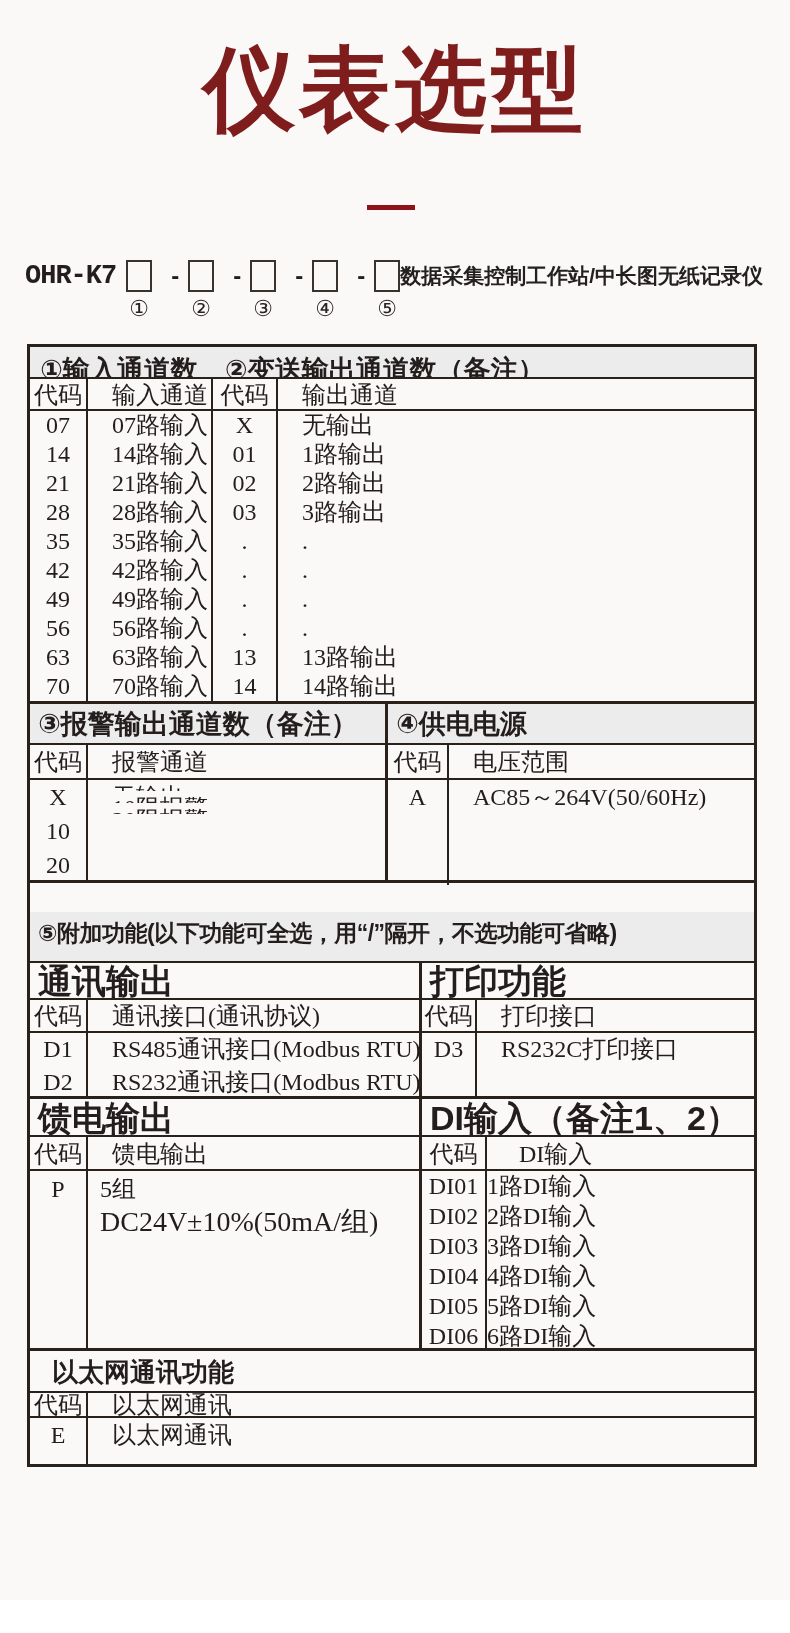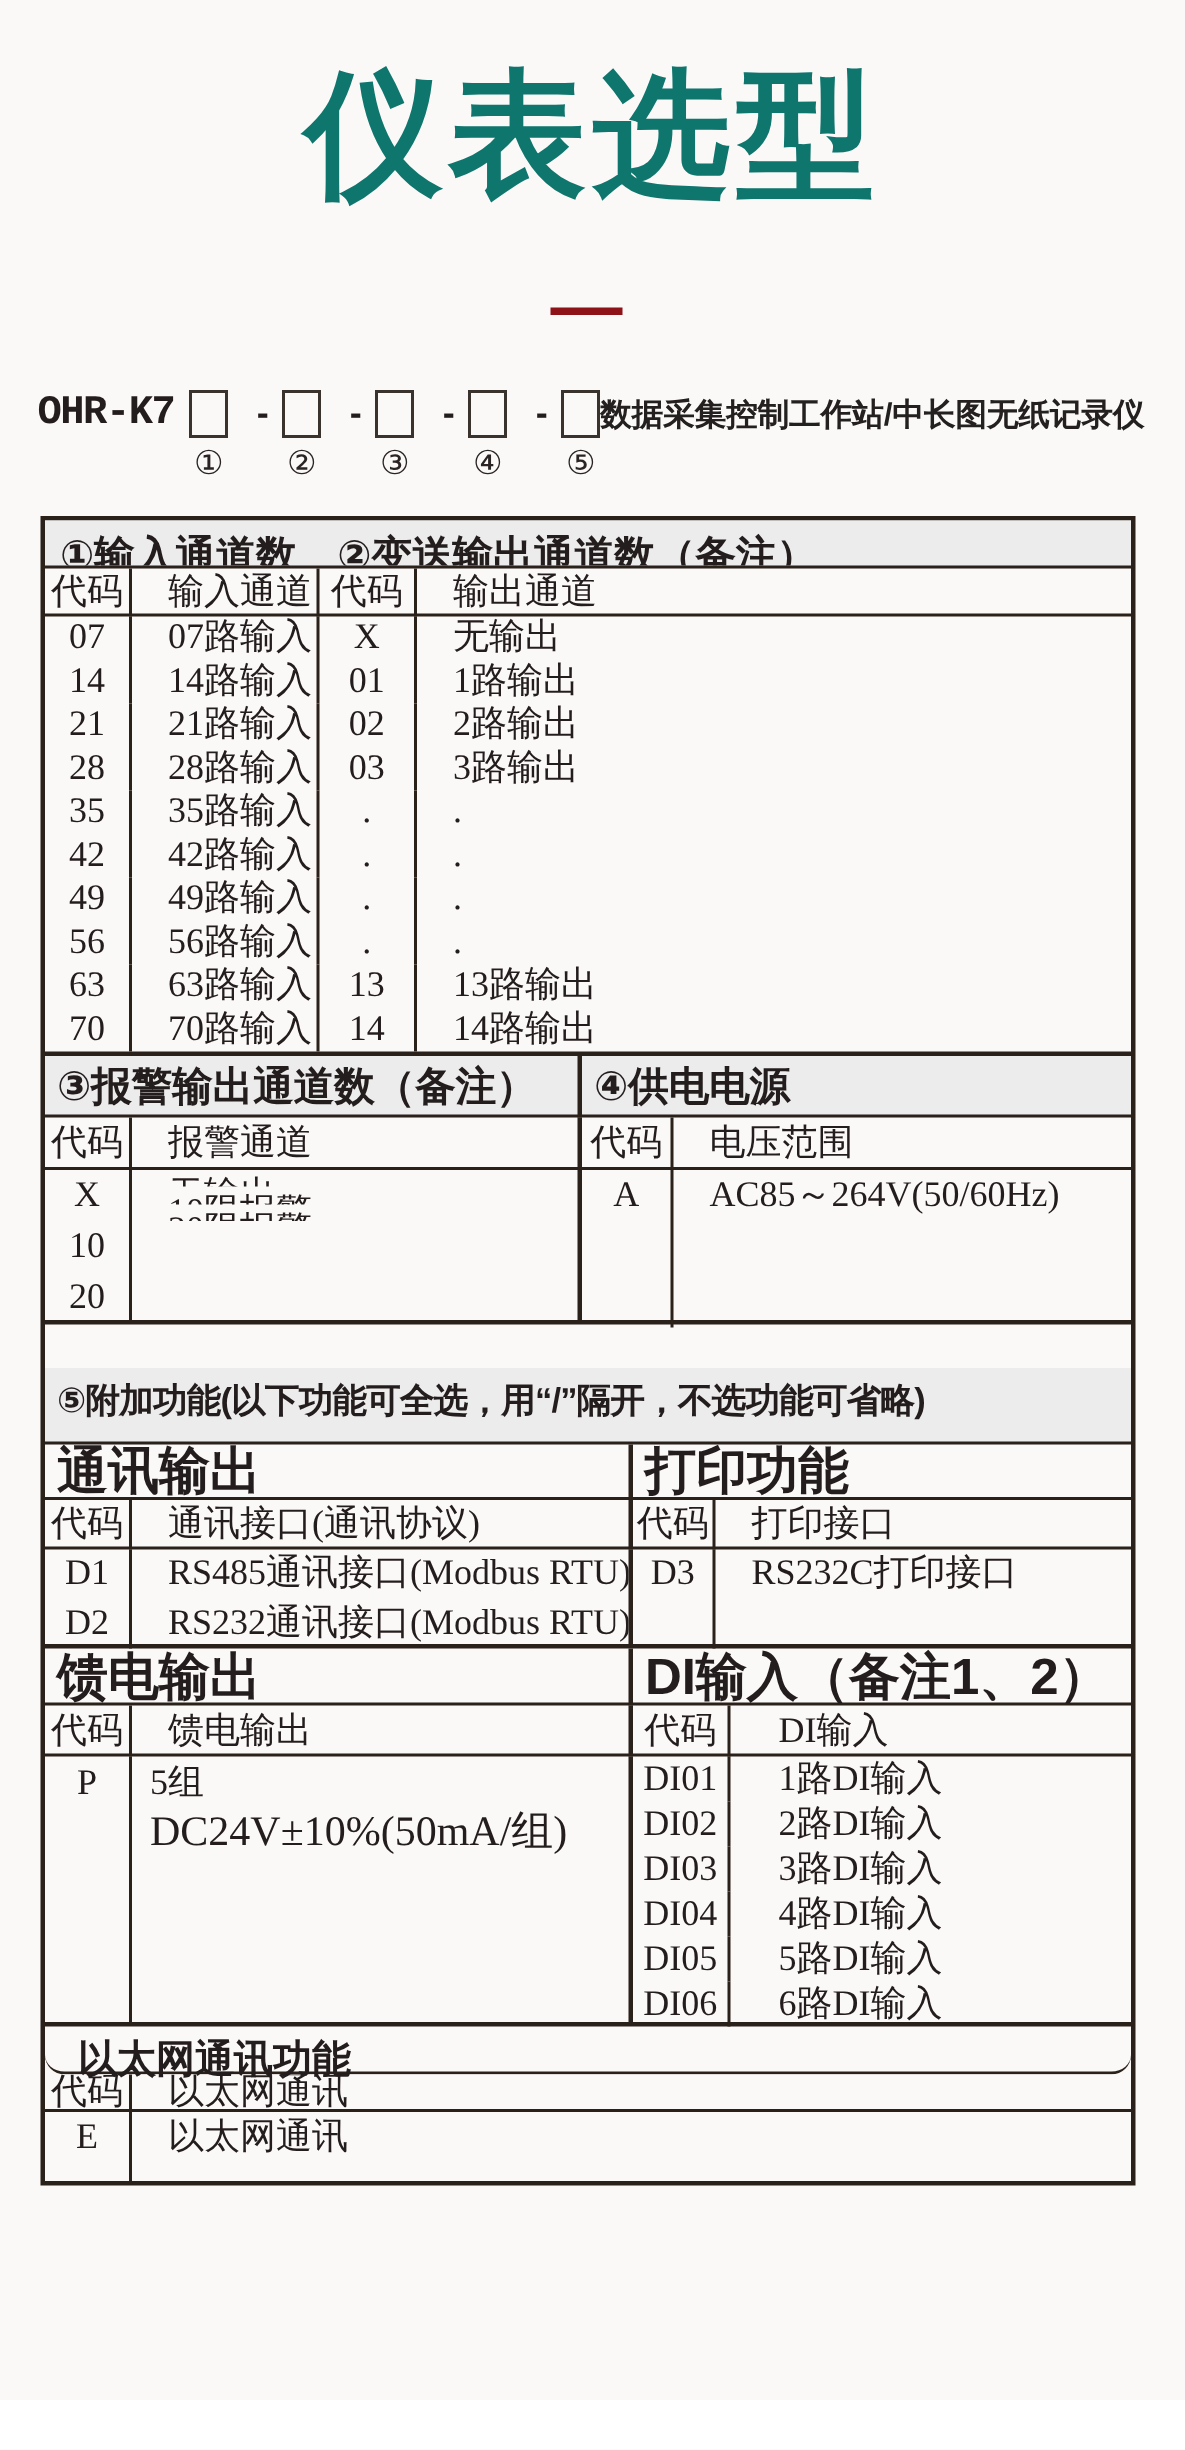--- a/index.html
+++ b/index.html
@@ -8,21 +8,21 @@
     --band:#edecec;
     --pagebg:#fbf8f8;
   }
   *{margin:0;padding:0;box-sizing:border-box;}
   html,body{width:790px;}
   body{font-family:"Liberation Sans","DejaVu Sans",sans-serif;background:#fff;}
   .page{position:relative;width:790px;height:1633px;background:var(--pagebg);overflow:hidden;color:var(--ink);}
   .white-footer{position:absolute;left:0;bottom:0;width:100%;height:33px;background:#ffffff;}
 
   
-  .title{position:absolute;top:28px;left:0;width:100%;text-align:center;font-size:92px;font-weight:bold;letter-spacing:4px;color:#0f766e;}
+  .title{position:absolute;top:28px;left:0;width:100%;text-align:center;font-size:92px;font-weight:bold;letter-spacing:4px;color:#7f1d1d;}
   .rule{position:absolute;top:205px;left:367px;width:48px;height:5px;background:#8e1318;}
 
   
   .model{position:absolute;top:256px;left:25px;display:flex;align-items:center;height:40px;}
   .prefix{font-family:"Liberation Mono","DejaVu Sans Mono",monospace;font-size:27px;font-weight:bold;letter-spacing:-1px;}
   .slot{position:relative;display:inline-block;width:26px;height:32px;margin-left:10px;}
   .slot .box{display:block;width:26px;height:32px;border:2px solid #39322d;}
   .slot .circ{position:absolute;top:36px;left:50%;transform:translateX(-50%);font-size:22px;color:#2a2424;font-family:"Liberation Serif","DejaVu Serif",serif;}
   .dash{margin:0 9px 0 19px;font-size:24px;font-weight:bold;}
   .dash+ .slot{margin-left:0;}
@@ -77,24 +77,24 @@
   .hhead2{height:38px;line-height:38px;}
   .subD{height:34px;line-height:34px;}
   .dataD{height:180px;}
   .feedgrid{display:grid;grid-template-columns:58px auto;height:100%;}
   .feedgrid .c1{border-right:2px solid var(--bd);text-align:center;line-height:36px;}
   .feedbody{padding-left:12px;}
   .feedbody .l1{line-height:36px;}
   .feedbody .l2{font-size:28px;line-height:30px;white-space:nowrap;}
   .digrid{display:grid;grid-template-columns:65px auto;grid-auto-rows:30px;line-height:30px;height:100%;}
   .digrid .c1{border-right:2px solid var(--bd);text-align:center;}
-  .digrid .c2{padding-left:32px;white-space:nowrap;}
+  .digrid .c2{white-space:nowrap;}
   .subDdi .c2{padding-left:32px;}
 
-  .ethhead{height:32px;line-height:42px;font-family:"Liberation Sans","DejaVu Sans",sans-serif;font-weight:bold;font-size:26px;padding-left:22px;border-radius:13px;}
+  .ethhead{height:42px;line-height:42px;font-family:"Liberation Sans","DejaVu Sans",sans-serif;font-weight:bold;font-size:26px;padding-left:22px;}
   .ethsub{height:25px;line-height:25px;}
   .ethdata{height:46px;}
   .ethdata .c1{line-height:34px;}
   .ethdata .c2{line-height:34px;}
 
   
   .notes{position:absolute;top:1487px;left:33px;font-size:22px;color:#2a2525;font-family:"Liberation Sans","DejaVu Sans",sans-serif;}
   .note{margin-bottom:9px;white-space:nowrap;}
   .note.ind{padding-left:52px;}
 </style>

